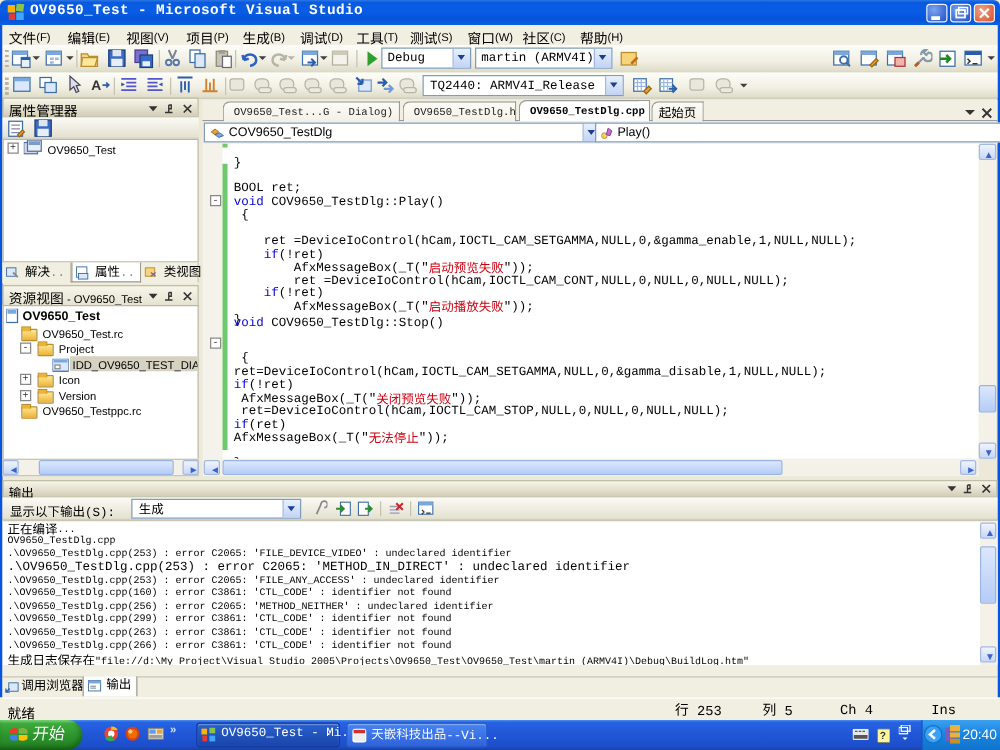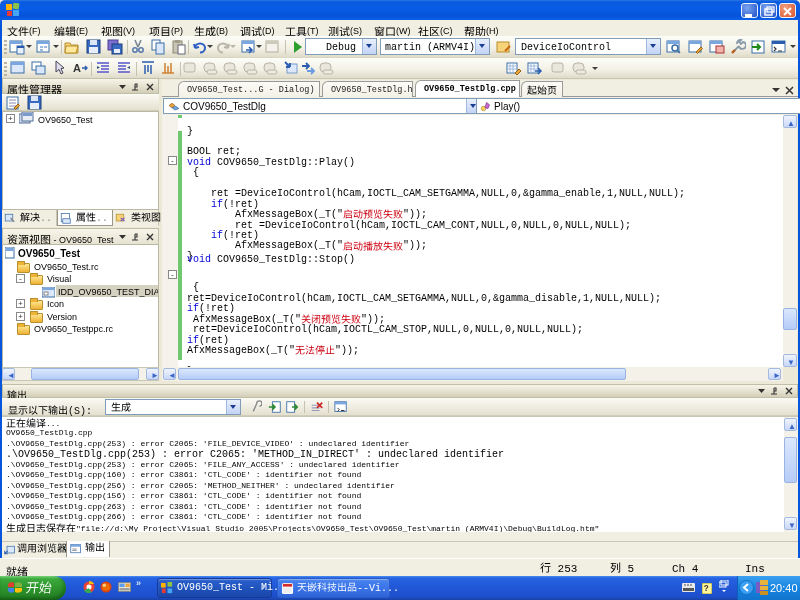--- a/index.html
+++ b/index.html
@@ -62,20 +62,21 @@
 #taskbar{left:0;top:576px;width:800px;height:24px;background:linear-gradient(180deg,#4a8ff1 0%,#2663e2 8%,#2158d8 42%,#1d4eca 88%,#1941a5 100%)}
 </style></head>
 <body>
 <div class="abs" id="title">
     <svg class="abs" style="left:6px;top:3px" width="14" height="14">
       <rect x="0" y="1" width="6" height="6" fill="#ffb300"></rect>
       <rect x="7" y="0" width="6" height="6" fill="#8bc34a" transform="rotate(8 10 3)"></rect>
       <rect x="1" y="8" width="5" height="5" fill="#e53935"></rect>
       <rect x="7" y="7" width="6" height="6" fill="#42a5f5"></rect>
     </svg>
+    <div class="txt">OV9650_Test - Microsoft Visual Studio</div>
     <div class="winbtn min"><svg width="15" height="13">
         <rect x="3" y="9" width="7" height="3" fill="#fff"></rect>
       </svg></div>
     <div class="winbtn max"><svg width="15" height="13">
         <rect x="4" y="4" width="7" height="6" fill="none" stroke="#fff" stroke-width="1.4"></rect>
         <rect x="6" y="2" width="7" height="5" fill="none" stroke="#fff" stroke-width="1.2"></rect>
       </svg></div>
     <div class="winbtn cls"><svg width="15" height="13">
         <path d="M4 3 L11 10 M11 3 L4 10" stroke="#fff" stroke-width="1.8"></path>
       </svg></div>
@@ -192,35 +193,31 @@
     <div class="darr" style="left:24px"></div>
     <div class="darr" style="left:51px"></div>
     <div class="darr" style="left:205px"></div>
     <div class="darr" style="left:228px;border-top-color:#b8b5a6"></div>
     <div class="darr" style="left:254px"></div>
     <div class="tsep" style="left:59px"></div>
     <div class="tsep" style="left:125px"></div>
     <div class="tsep" style="left:186px"></div>
     <div class="tsep" style="left:283px"></div>
     <div class="combo" style="left:303px;top:2px;width:72px;height:17px">
-      <span style="position:absolute;left:20px;top:3px">Debug</span>
+      <span style="position:absolute;left:4px;top:3px">Debug</span>
       <div class="cbtn"></div>
     </div>
     <div class="combo" style="left:378px;top:2px;width:110px;height:17px">
       <span style="position:absolute;left:4px;top:3px">martin (ARMV4I)</span>
       <div class="cbtn"></div>
     </div>
     <svg class="ticon" style="left:494px;top:3px" width="16" height="16" viewBox="0 0 16 16">
       <rect x="1" y="3" width="12" height="10" fill="#f7d37a" stroke="#b98e2c"></rect>
       <path d="M9 12 l5-5" stroke="#c96a12" stroke-width="2"></path>
     </svg>
-    <div class="combo" style="left:513px;top:2px;width:146px;height:17px">
-      <span style="position:absolute;left:5px;top:3px">DeviceIoControl</span>
-      <div class="cbtn"></div>
-    </div>
     <svg class="ticon" style="left:664px;top:3px" width="16" height="16" viewBox="0 0 16 16">
       <rect x="1" y="2" width="12" height="11" fill="#fff" stroke="#3b6ea5"></rect>
       <rect x="1" y="2" width="12" height="3" fill="#7ba7e0"></rect>
       <circle cx="9" cy="9" r="3" fill="none" stroke="#3b6ea5" stroke-width="1.5"></circle>
       <path d="M11 11 l3 3" stroke="#3b6ea5" stroke-width="1.5"></path>
     </svg>
     <svg class="ticon" style="left:686px;top:3px" width="16" height="16" viewBox="0 0 16 16">
       <rect x="1" y="2" width="12" height="11" fill="#fff" stroke="#3b6ea5"></rect>
       <rect x="1" y="2" width="12" height="3" fill="#7ba7e0"></rect>
       <path d="M8 13 l5 -5 1.5 1.5 -5 5 z" fill="#e8a33d" stroke="#996515"></path>
@@ -303,20 +300,24 @@
       <path d="M1 6 h6 M5 3 l3 3 -3 3" stroke="#2a5db0" stroke-width="1.8" fill="none"></path>
       <path d="M6 11 h6 M10 8 l3 3 -3 3" stroke="#6a9ce0" stroke-width="1.8" fill="none"></path>
     </svg>
     <svg class="ticon" style="left:317px;top:2px" width="16" height="16" viewBox="0 0 16 16">
       <rect x="1" y="3" width="11" height="9" rx="4" fill="#e9e7db" stroke="#b8b5a6"></rect>
       <rect x="4" y="10" width="10" height="4" rx="2" fill="#eceade" stroke="#b8b5a6"></rect>
     </svg>
     <div class="tsep" style="left:89px"></div>
     <div class="tsep" style="left:134px"></div>
     <div class="tsep" style="left:178px"></div>
+    <div class="combo" style="left:336px;top:2px;width:161px;height:17px">
+      <span style="position:absolute;left:5px;top:3px">TQ2440: ARMV4I_Release</span>
+      <div class="cbtn"></div>
+    </div>
     <svg class="ticon" style="left:504px;top:2px" width="16" height="16" viewBox="0 0 16 16">
       <rect x="1" y="3" width="10" height="10" fill="#fff" stroke="#3b6ea5"></rect>
       <path d="M1 6 h10 M1 9 h10 M4 3 v10 M7 3 v10" stroke="#9bb8dd"></path>
       <path d="M9 13 l4 -4 2 2 -4 4 z" fill="#e8a33d" stroke="#996515"></path>
     </svg>
     <svg class="ticon" style="left:525px;top:2px" width="16" height="16" viewBox="0 0 16 16">
       <rect x="1" y="3" width="10" height="10" fill="#fff" stroke="#3b6ea5"></rect>
       <path d="M1 6 h10 M1 9 h10 M4 3 v10 M7 3 v10" stroke="#9bb8dd"></path>
       <path d="M8 11 h6 M11 8 l3 3 -3 3" stroke="#2a5db0" stroke-width="1.5" fill="none"></path>
     </svg>
@@ -410,21 +411,21 @@
 <div class="white" style="left:2px;top:244px;width:157px;height:123px;border-bottom:none;overflow:hidden">
     <svg class="abs" style="left:2px;top:2px" width="11" height="12">
       <rect x="0" y="0" width="9" height="11" fill="#fff" stroke="#3b6ea5"></rect>
       <rect x="1" y="1" width="7" height="3" fill="#7ba7e0"></rect>
     </svg>
     <div class="trow" style="left:15px;top:1px;font-weight:bold;font-size:10px">OV9650_Test</div>
     <div class="folder" style="left:14px;top:18px"></div>
     <div class="trow" style="left:31px;top:15px">OV9650_Test.rc</div>
     <div class="pm" style="left:13px;top:29px">-</div>
     <div class="folder" style="left:27px;top:30px"></div>
-    <div class="trow" style="left:44px;top:27px">Visual</div>
+    <div class="trow" style="left:44px;top:27px">Project</div>
     <div class="abs" style="left:53px;top:39.5px;width:102px;height:12px;background:#d6d2c2"></div>
     <svg class="abs" style="left:39px;top:41.5px" width="13" height="11">
       <rect x="0" y="0" width="13" height="10" fill="#dbe7fa" stroke="#3b6ea5"></rect>
       <rect x="1" y="1" width="11" height="2" fill="#7ba7e0"></rect>
       <rect x="2" y="5" width="4" height="3" fill="#fff" stroke="#888"></rect>
     </svg>
     <div class="trow" style="left:55px;top:39.5px">IDD_OV9650_TEST_DIALOG</div>
     <div class="pm" style="left:13px;top:54px">+</div>
     <div class="folder" style="left:27px;top:55px"></div>
     <div class="trow" style="left:44px;top:52px">Icon</div>
@@ -595,21 +596,21 @@
       <path transform="translate(10.0,8.8) scale(0.01000,-0.01000)" d="M391 840C377 789 359 736 338 685H63V613H305C241 485 153 366 38 286C50 269 69 237 77 217C119 247 158 281 193 318V-76H268V407C315 471 356 541 390 613H939V685H421C439 730 455 776 469 821ZM598 561V368H373V298H598V14H333V-56H938V14H673V298H900V368H673V561Z" fill="#000"></path>
       <path transform="translate(20.0,8.8) scale(0.01000,-0.01000)" d="M40 54 58 -15C140 18 245 61 346 103L332 163C223 121 114 79 40 54ZM61 423C75 430 98 435 205 450C167 386 132 335 116 316C87 278 66 252 45 248C53 230 64 196 68 182C87 194 118 204 339 255C336 271 333 298 334 317L167 282C238 374 307 486 364 597L303 632C286 593 265 554 245 517L133 505C190 593 246 706 287 815L215 840C179 719 112 587 91 554C71 520 55 496 38 491C46 473 57 438 61 423ZM624 350V202H541V350ZM675 350H746V202H675ZM481 412V-72H541V143H624V-47H675V143H746V-46H797V143H871V-7C871 -14 868 -16 861 -17C854 -17 836 -17 814 -16C822 -32 829 -56 831 -73C867 -73 890 -71 908 -62C926 -52 930 -35 930 -8V413L871 412ZM797 350H871V202H797ZM605 826C621 798 637 762 648 732H414V515C414 361 405 139 314 -21C329 -28 360 -50 372 -63C465 99 482 335 483 498H920V732H729C717 765 697 811 675 846ZM483 668H850V561H483Z" fill="#000"></path>
       <path transform="translate(30.0,8.8) scale(0.01000,-0.01000)" d="M101 780C144 726 195 653 217 606L278 650C254 695 202 766 157 817ZM611 412V324H412V257H611V150H357V122L341 161L260 101V527H47V455H187V97C187 48 156 14 138 -1C151 -12 172 -40 180 -56C194 -37 217 -17 357 90V83H611V-82H685V83H950V150H685V257H885V324H685V412ZM802 720C764 666 713 618 653 577C598 618 551 666 516 720ZM370 787V720H442C481 651 533 591 594 539C509 490 413 453 320 431C334 416 352 386 360 367C461 395 563 438 654 495C733 442 825 402 925 377C936 397 956 426 972 440C878 460 791 492 715 536C797 598 866 673 911 763L862 790L849 787Z" fill="#000"></path>
     </svg>...</div>
 <div class="cl" style="left:6px;top:428.05px;font-size:8px">OV9650_TestDlg.cpp</div>
 <div class="cl" style="left:6px;top:438.6px;font-size:8px">.\OV9650_TestDlg.cpp(253) : error C2065: 'FILE_DEVICE_VIDEO' : undeclared identifier</div>
 <div class="cl" style="left:6px;top:449.15000000000003px;font-size:10px">.\OV9650_TestDlg.cpp(253) : error C2065: 'METHOD_IN_DIRECT' : undeclared identifier</div>
 <div class="cl" style="left:6px;top:459.70000000000005px;font-size:8px">.\OV9650_TestDlg.cpp(253) : error C2065: 'FILE_ANY_ACCESS' : undeclared identifier</div>
 <div class="cl" style="left:6px;top:470.25000000000006px;font-size:8px">.\OV9650_TestDlg.cpp(160) : error C3861: 'CTL_CODE' : identifier not found</div>
 <div class="cl" style="left:6px;top:480.80000000000007px;font-size:8px">.\OV9650_TestDlg.cpp(256) : error C2065: 'METHOD_NEITHER' : undeclared identifier</div>
-<div class="cl" style="left:6px;top:491.3500000000001px;font-size:8px">.\OV9650_TestDlg.cpp(156) : error C3861: 'CTL_CODE' : identifier not found</div>
+<div class="cl" style="left:6px;top:491.3500000000001px;font-size:8px">.\OV9650_TestDlg.cpp(299) : error C3861: 'CTL_CODE' : identifier not found</div>
 <div class="cl" style="left:6px;top:501.9000000000001px;font-size:8px">.\OV9650_TestDlg.cpp(263) : error C3861: 'CTL_CODE' : identifier not found</div>
 <div class="cl" style="left:6px;top:512.45px;font-size:8px">.\OV9650_TestDlg.cpp(266) : error C3861: 'CTL_CODE' : identifier not found</div>
 <div class="cl" style="left:6px;top:523.0px;font-size:8px"><svg class="zh " width="70" height="12" viewBox="0 0 70 12" style="vertical-align:-4.199999999999999px">
       <path transform="translate(0.0,8.8) scale(0.01000,-0.01000)" d="M239 824C201 681 136 542 54 453C73 443 106 421 121 408C159 453 194 510 226 573H463V352H165V280H463V25H55V-48H949V25H541V280H865V352H541V573H901V646H541V840H463V646H259C281 697 300 752 315 807Z" fill="#000"></path>
       <path transform="translate(10.0,8.8) scale(0.01000,-0.01000)" d="M544 839C544 782 546 725 549 670H128V389C128 259 119 86 36 -37C54 -46 86 -72 99 -87C191 45 206 247 206 388V395H389C385 223 380 159 367 144C359 135 350 133 335 133C318 133 275 133 229 138C241 119 249 89 250 68C299 65 345 65 371 67C398 70 415 77 431 96C452 123 457 208 462 433C462 443 463 465 463 465H206V597H554C566 435 590 287 628 172C562 96 485 34 396 -13C412 -28 439 -59 451 -75C528 -29 597 26 658 92C704 -11 764 -73 841 -73C918 -73 946 -23 959 148C939 155 911 172 894 189C888 56 876 4 847 4C796 4 751 61 714 159C788 255 847 369 890 500L815 519C783 418 740 327 686 247C660 344 641 463 630 597H951V670H626C623 725 622 781 622 839ZM671 790C735 757 812 706 850 670L897 722C858 756 779 805 716 836Z" fill="#000"></path>
       <path transform="translate(20.0,8.8) scale(0.01000,-0.01000)" d="M253 352H752V71H253ZM253 426V697H752V426ZM176 772V-69H253V-4H752V-64H832V772Z" fill="#000"></path>
       <path transform="translate(30.0,8.8) scale(0.01000,-0.01000)" d="M270 256V38C270 -44 301 -66 416 -66C440 -66 618 -66 644 -66C741 -66 765 -33 776 98C755 103 724 113 707 126C702 19 693 2 639 2C600 2 450 2 420 2C356 2 345 9 345 39V256ZM378 316C460 268 556 194 601 143L656 194C608 246 510 315 430 361ZM744 232C794 147 850 33 873 -36L946 -5C921 62 862 174 812 257ZM150 247C130 169 95 68 50 5L117 -30C162 36 196 143 217 224ZM459 840V696H56V624H459V454H121V383H886V454H537V624H947V696H537V840Z" fill="#000"></path>
       <path transform="translate(40.0,8.8) scale(0.01000,-0.01000)" d="M452 726H824V542H452ZM380 793V474H598V350H306V281H554C486 175 380 74 277 23C294 9 317 -18 329 -36C427 21 528 121 598 232V-80H673V235C740 125 836 20 928 -38C941 -19 964 7 981 22C884 74 782 175 718 281H954V350H673V474H899V793ZM277 837C219 686 123 537 23 441C36 424 58 384 65 367C102 404 138 448 173 496V-77H245V607C284 673 319 744 347 815Z" fill="#000"></path>
       <path transform="translate(50.0,8.8) scale(0.01000,-0.01000)" d="M613 349V266H335V196H613V10C613 -4 610 -8 592 -9C574 -10 514 -10 448 -8C458 -29 468 -58 471 -79C557 -79 613 -79 647 -68C680 -56 689 -35 689 9V196H957V266H689V324C762 370 840 432 894 492L846 529L831 525H420V456H761C718 416 663 375 613 349ZM385 840C373 797 359 753 342 709H63V637H311C246 499 153 370 31 284C43 267 61 235 69 216C112 247 152 282 188 320V-78H264V411C316 481 358 557 394 637H939V709H424C438 746 451 784 462 821Z" fill="#000"></path>
       <path transform="translate(60.0,8.8) scale(0.01000,-0.01000)" d="M391 840C377 789 359 736 338 685H63V613H305C241 485 153 366 38 286C50 269 69 237 77 217C119 247 158 281 193 318V-76H268V407C315 471 356 541 390 613H939V685H421C439 730 455 776 469 821ZM598 561V368H373V298H598V14H333V-56H938V14H673V298H900V368H673V561Z" fill="#000"></path>

